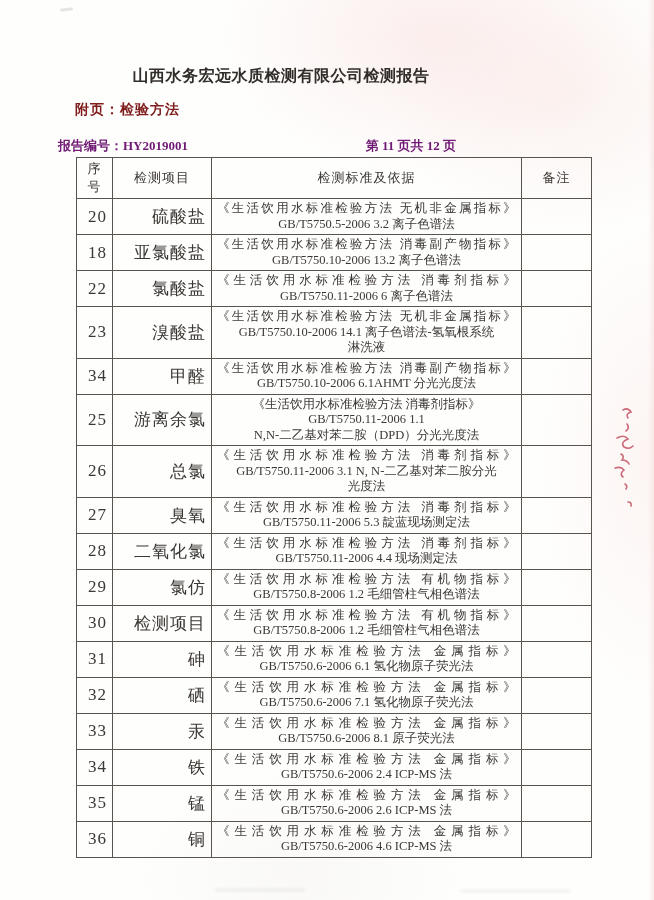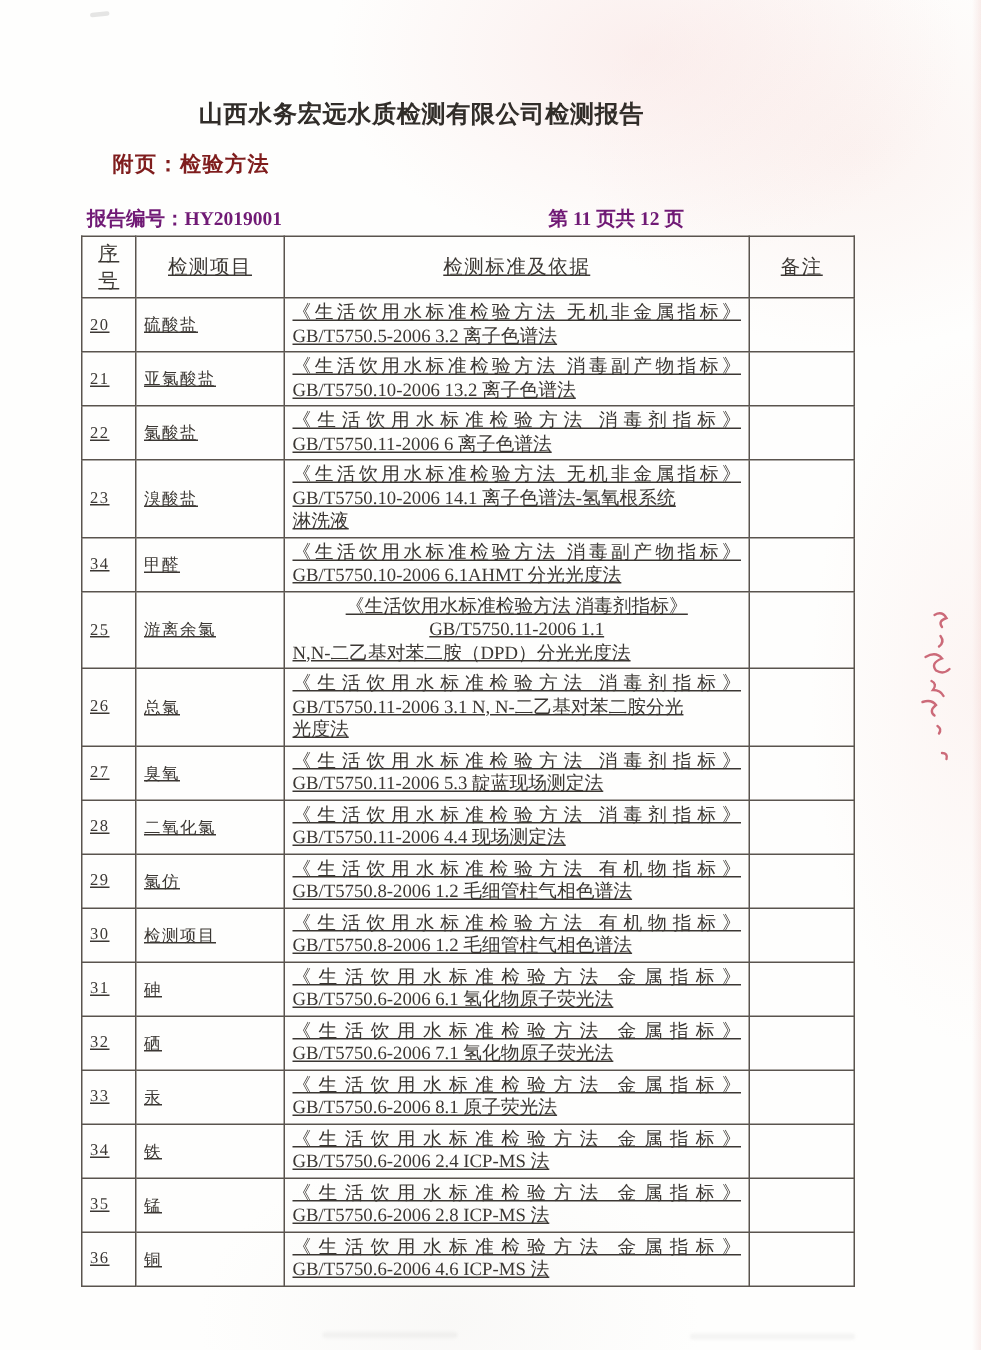--- a/index.html
+++ b/index.html
@@ -26,40 +26,40 @@
     position:absolute;top:101px;left:42px;
     font-size:14px;font-weight:bold;letter-spacing:1px;color:#7f1d1d;margin-left:33px;
   }
   .meta{
     position:absolute;top:137px;left:58px;right:76px;
     display:flex;justify-content:space-between;align-items:flex-end;
     font-size:13px;font-weight:600;color:#701a75;
   }
 
   table.methods{
-    position:absolute;top:157px;left:54px;width:515px;
+    position:absolute;top:157px;left:76px;width:515px;
     border-collapse:collapse;table-layout:fixed;
-    font-size:12.5px;color:#3b3733;text-decoration:underline;
+    font-size:12.5px;color:#3b3733;
   }
   .methods col.c-no{width:36px;}
   .methods col.c-item{width:99px;}
   .methods col.c-std{width:310px;}
   .methods col.c-rem{width:70px;}
   .methods th,.methods td{
     border:1px solid #5a544e;
     padding:2px 5px;vertical-align:middle;
     font-weight:normal;
   }
   .methods th{height:22px;text-align:center;font-size:13px;letter-spacing:1px;}
-  td.no,td.item{text-align:left;letter-spacing:1px;font-size:11px;}
+  td.no,td.item{text-align:right;letter-spacing:1px;font-size:17px;}
   td.std{padding:2px 5px;}
   td.std div{line-height:15.5px;}
   .jline{text-align:justify;text-align-last:justify;letter-spacing:.2px;}
   .cline{text-align:center;}
-  .lline{text-align:left;}
+  .lline{text-align:center;}
 
   .red-mark{position:absolute;left:603px;top:402px;opacity:.8;filter:blur(.3px);}
   .speck{
     position:absolute;left:60px;top:8px;width:13px;height:3px;
     background:rgba(140,140,140,.22);transform:rotate(-6deg);border-radius:2px;
   }
   .smudge{
     position:absolute;height:4px;background:rgba(120,120,120,.07);
     border-radius:2px;filter:blur(1px);
   }
@@ -99,21 +99,21 @@
         <tr>
           <td class="no">20</td>
           <td class="item">硫酸盐</td>
           <td class="std">
             <div class="jline">《生活饮用水标准检验方法 无机非金属指标》</div>
             <div class="lline">GB/T5750.5-2006  3.2 离子色谱法</div>
           </td>
           <td></td>
         </tr>
         <tr>
-          <td class="no">21</td>
+          <td class="no">18</td>
           <td class="item">亚氯酸盐</td>
           <td class="std">
             <div class="jline">《生活饮用水标准检验方法 消毒副产物指标》</div>
             <div class="lline">GB/T5750.10-2006  13.2 离子色谱法</div>
           </td>
           <td></td>
         </tr>
         <tr>
           <td class="no">22</td>
           <td class="item">氯酸盐</td>
@@ -232,21 +232,21 @@
             <div class="jline">《生活饮用水标准检验方法 金属指标》</div>
             <div class="lline">GB/T5750.6-2006  2.4 ICP-MS 法</div>
           </td>
           <td></td>
         </tr>
         <tr>
           <td class="no">35</td>
           <td class="item">锰</td>
           <td class="std">
             <div class="jline">《生活饮用水标准检验方法 金属指标》</div>
-            <div class="lline">GB/T5750.6-2006  2.8 ICP-MS 法</div>
+            <div class="lline">GB/T5750.6-2006  2.6 ICP-MS 法</div>
           </td>
           <td></td>
         </tr>
         <tr>
           <td class="no">36</td>
           <td class="item">铜</td>
           <td class="std">
             <div class="jline">《生活饮用水标准检验方法 金属指标》</div>
             <div class="lline">GB/T5750.6-2006  4.6 ICP-MS 法</div>
           </td>

